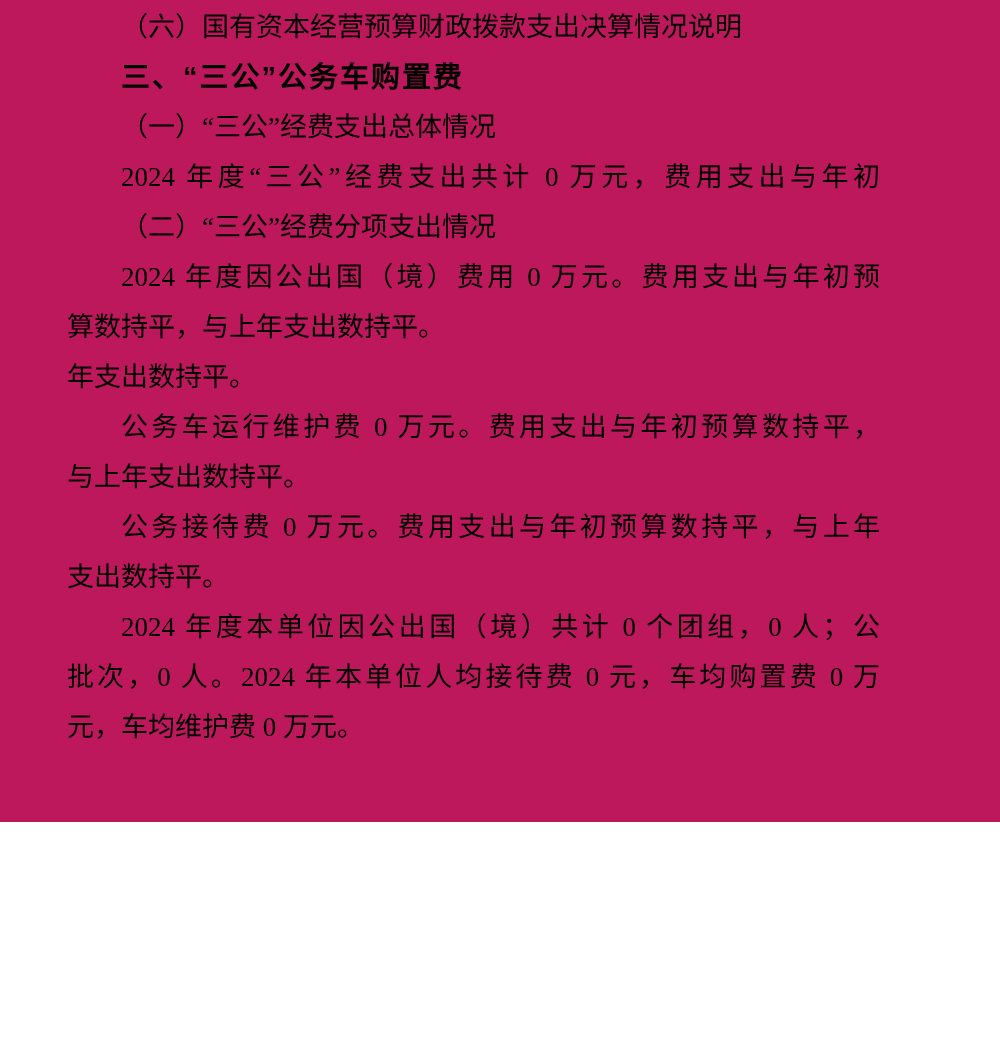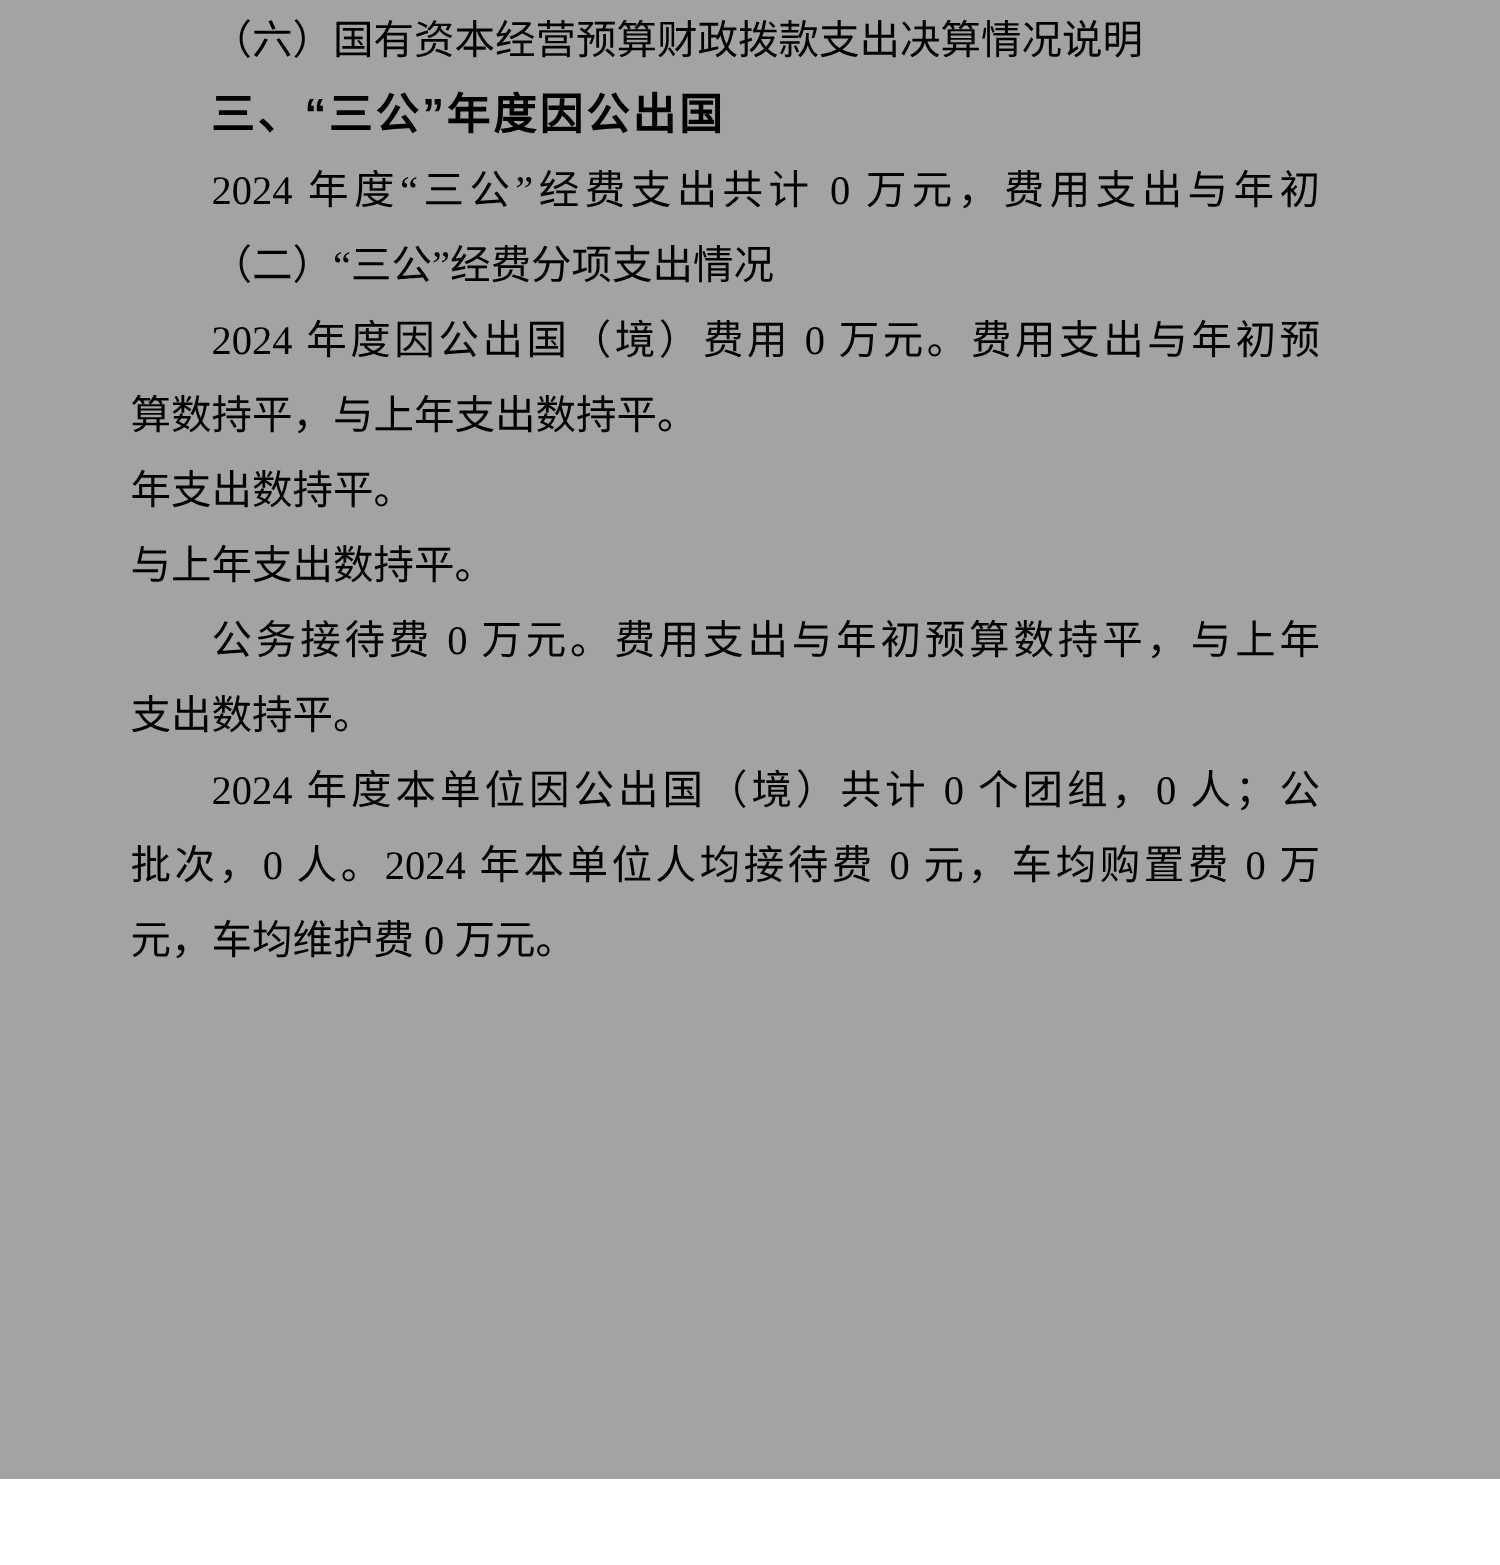--- a/index.html
+++ b/index.html
@@ -3,26 +3,26 @@
 <meta charset="utf-8">
 <style>
   html, body {
     margin: 0;
     padding: 0;
     background: #ffffff;
   }
   .page {
     position: relative;
     width: 1000px;
-    height: 986px;
+    height: 822px;
     box-sizing: border-box;
-    background: #a3a3a3;
+    background: #be185d;
     color: #000000;
     overflow: hidden;
-    padding: 2px 120px 0 87px;
+    padding: 2px 120px 0 67px;
     font-family: "Liberation Serif", "DejaVu Serif", serif;
     font-size: 27px;
   }
   .line {
     height: 50px;
     line-height: 50px;
     white-space: normal;
     text-align: left;
   }
   
@@ -40,25 +40,27 @@
     font-weight: 700;
     font-size: 29px;
     letter-spacing: 2px;
   }
 </style>
 </head>
 <body>
 
 <div class="page">
   <div class="line indent">（六）国有资本经营预算财政拨款支出决算情况说明</div>
-  <div class="line indent h1">三、“三公”年度因公出国</div>
+  <div class="line indent h1">三、“三公”公务车购置费</div>
+  <div class="line indent">（一）“三公”经费支出总体情况</div>
   <div class="line indent jc">2024 年度“三公”经费支出共计 0 万元，费用支出与年初</div>
   <div class="line indent">（二）“三公”经费分项支出情况</div>
   <div class="line indent jc">2024 年度因公出国（境）费用 0 万元。费用支出与年初预</div>
   <div class="line">算数持平，与上年支出数持平。</div>
   <div class="line">年支出数持平。</div>
+  <div class="line indent jc">公务车运行维护费 0 万元。费用支出与年初预算数持平，</div>
   <div class="line">与上年支出数持平。</div>
   <div class="line indent jc">公务接待费 0 万元。费用支出与年初预算数持平，与上年</div>
   <div class="line">支出数持平。</div>
   <div class="line indent jc">2024 年度本单位因公出国（境）共计 0 个团组，0 人；公</div>
   <div class="line jc">批次，0 人。2024 年本单位人均接待费 0 元，车均购置费 0 万</div>
   <div class="line">元，车均维护费 0 万元。</div>
 </div>
 
 </body></html>

